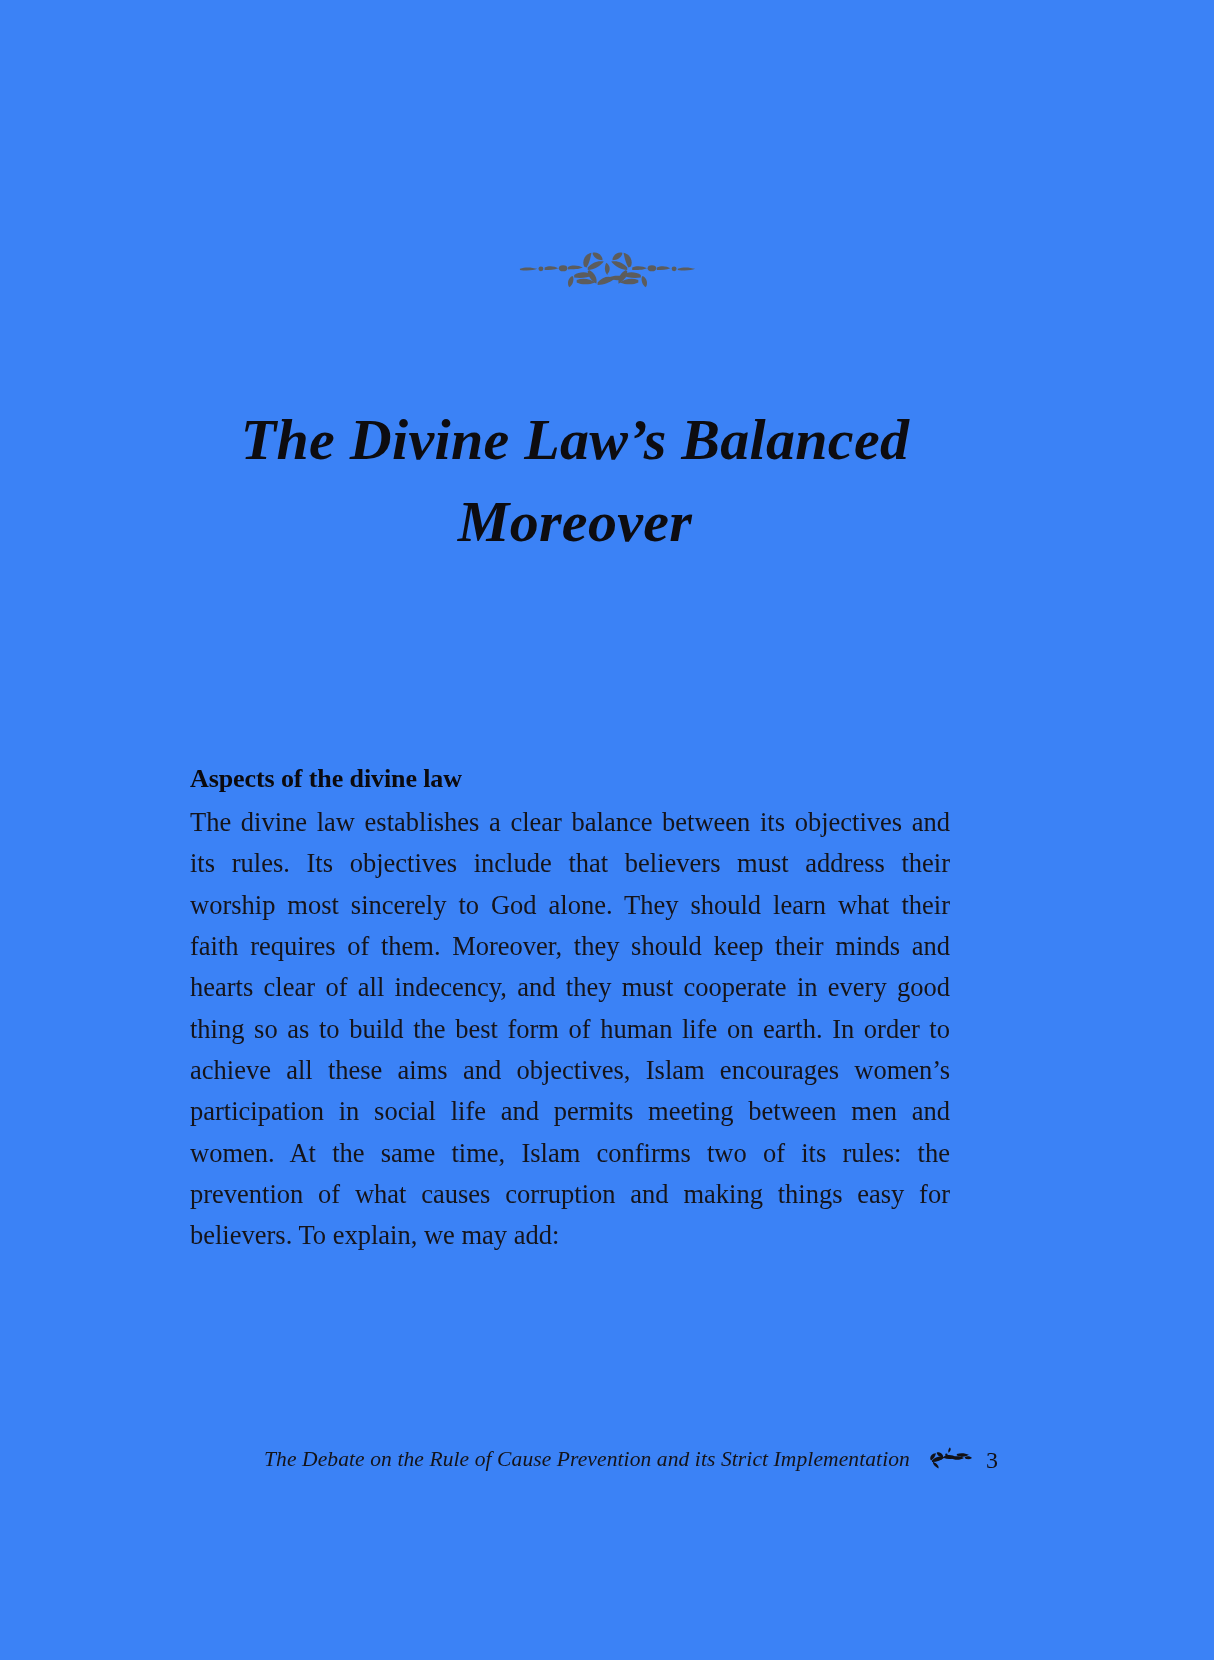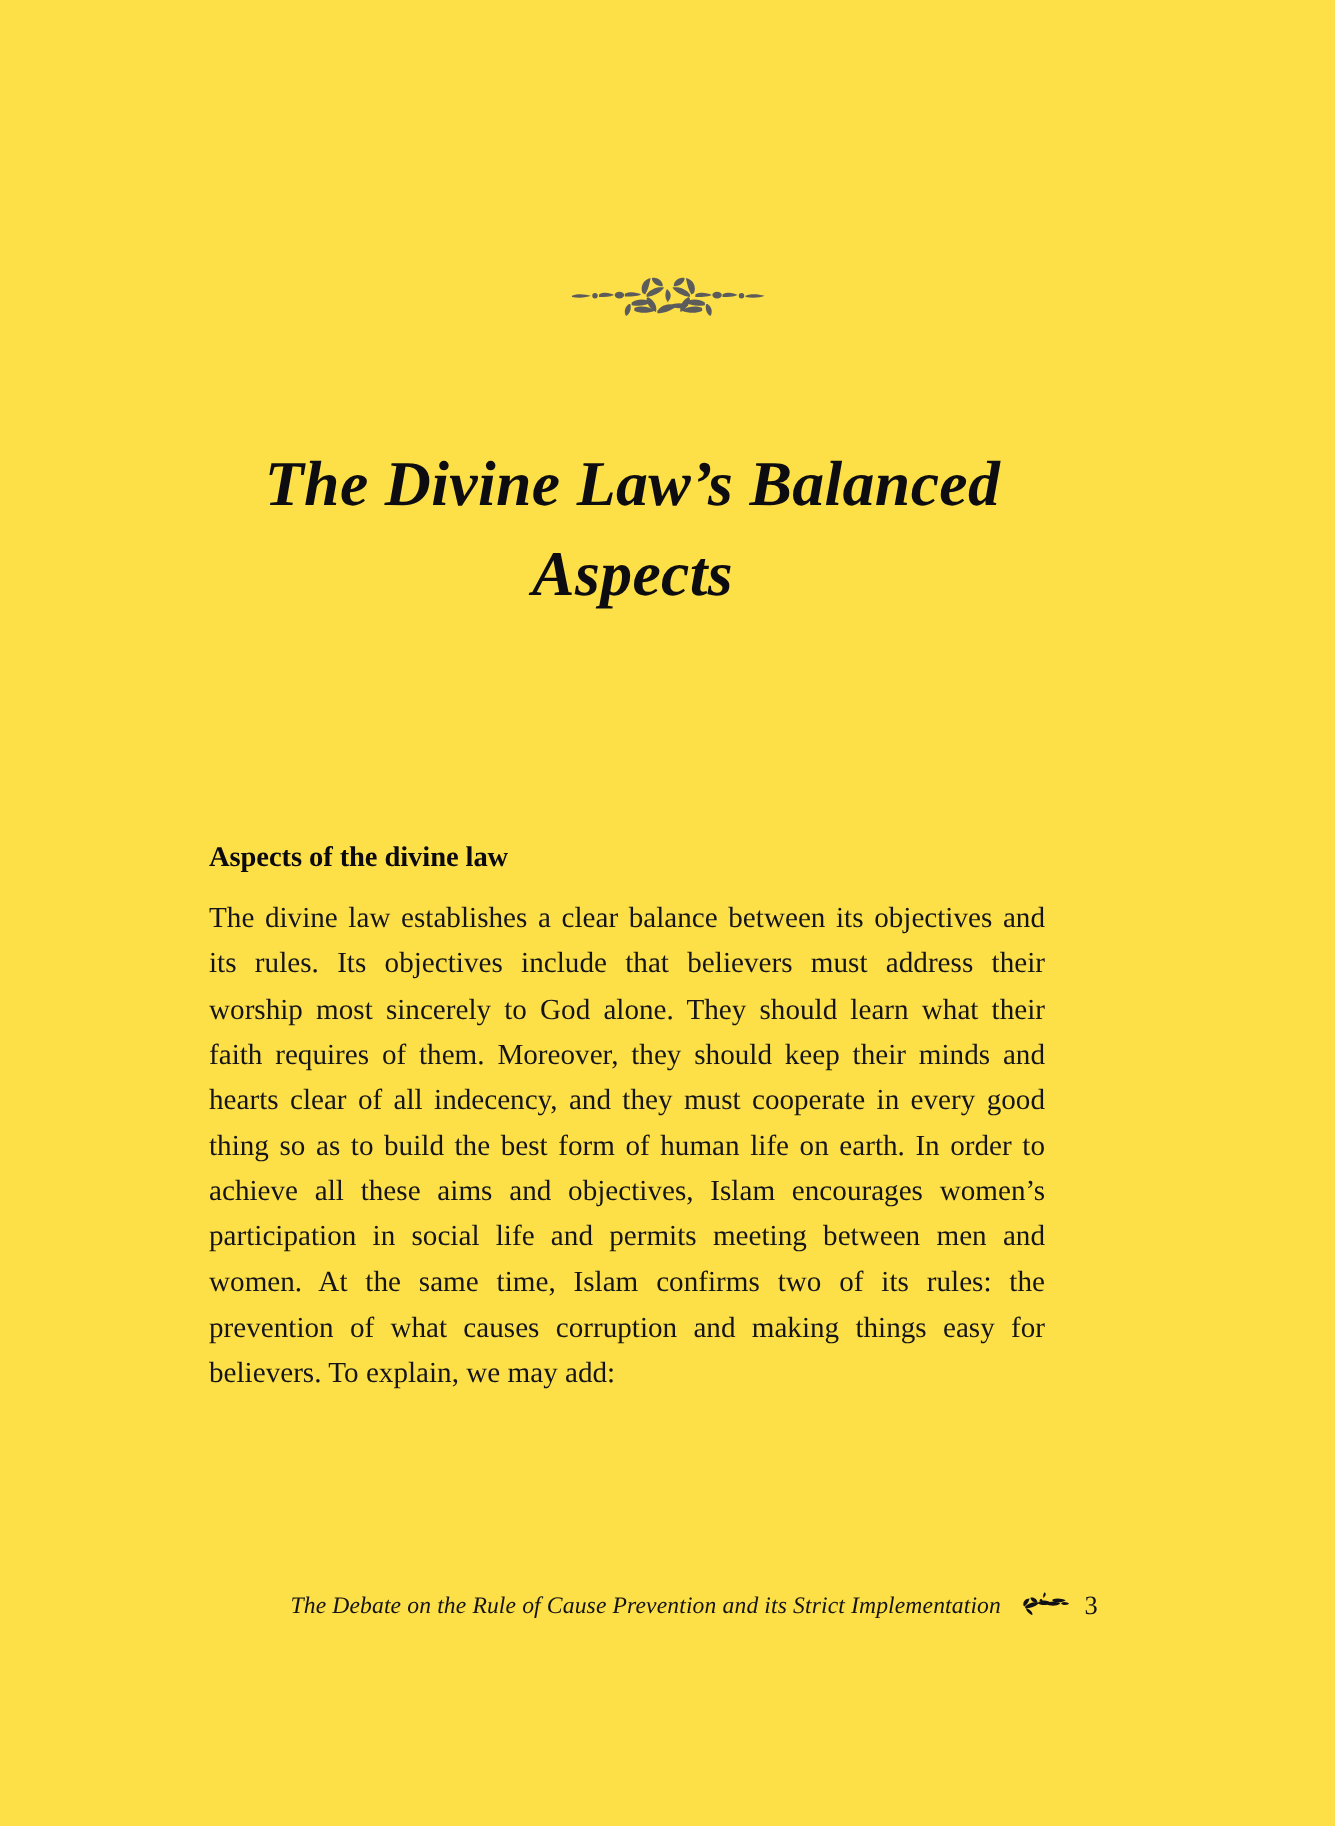--- a/index.html
+++ b/index.html
@@ -12,21 +12,21 @@
     background: #fdfdfc;
     font-family: "Liberation Serif", "DejaVu Serif", serif;
     color: #111014;
     overflow: hidden;
   }
 
   .page {
     position: relative;
     width: 1214px;
     height: 1660px;
-    background: #fde047;
+    background: #3b82f6;
     box-sizing: border-box;
   }
 
   
   .ornament-top {
     position: absolute;
     top: 238px;
     left: 0;
     width: 100%;
     text-align: center;
@@ -65,21 +65,21 @@
     margin: 0;
     text-align: justify;
     text-justify: inter-word;
     font-size: 26.5px;
     line-height: 1.56;
     color: #15141a;
     hyphens: none;
   }
 
   h2.section-heading {
-    margin: 42px 0 20px 0;
+    margin: 42px 0 8px 0;
     font-size: 26px;
     font-weight: bold;
     letter-spacing: -0.1px;
     color: #0b0a0e;
     font-family: "Liberation Serif", "DejaVu Serif", serif;
   }
 
   
   .footer {
     position: absolute;
@@ -154,21 +154,21 @@
         <ellipse cx="222" cy="47" rx="7" ry="5"></ellipse>
         <path d="M230 46 C238 42 246 44 252 47 C246 50 238 50 230 50 Z"></path>
         <circle cx="258" cy="48" r="4"></circle>
         <path d="M264 48 C274 44 284 46 292 48 C286 50 278 52 264 50 Z"></path>
       </g>
     </svg>
   </div>
 
   <h1 class="chapter-title">
     <span>The Divine Law’s Balanced</span><br>
-    <span>Aspects</span>
+    <span>Moreover</span>
   </h1>
 
   <div class="content">
 
     <h2 class="section-heading">Aspects of the divine law</h2>
 
     <p class="body-para">The divine law establishes a clear balance between its objectives and its rules. Its objectives include that believers must address their worship most sincerely to God alone. They should learn what their faith requires of them. Moreover, they should keep their minds and hearts clear of all indecency, and they must cooperate in every good thing so as to build the best form of human life on earth. In order to achieve all these aims and objectives, Islam encourages women’s participation in social life and permits meeting between men and women. At the same time, Islam confirms two of its rules: the prevention of what causes corruption and making things easy for believers. To explain, we may add:</p>
   </div>
 
   <div class="footer">

